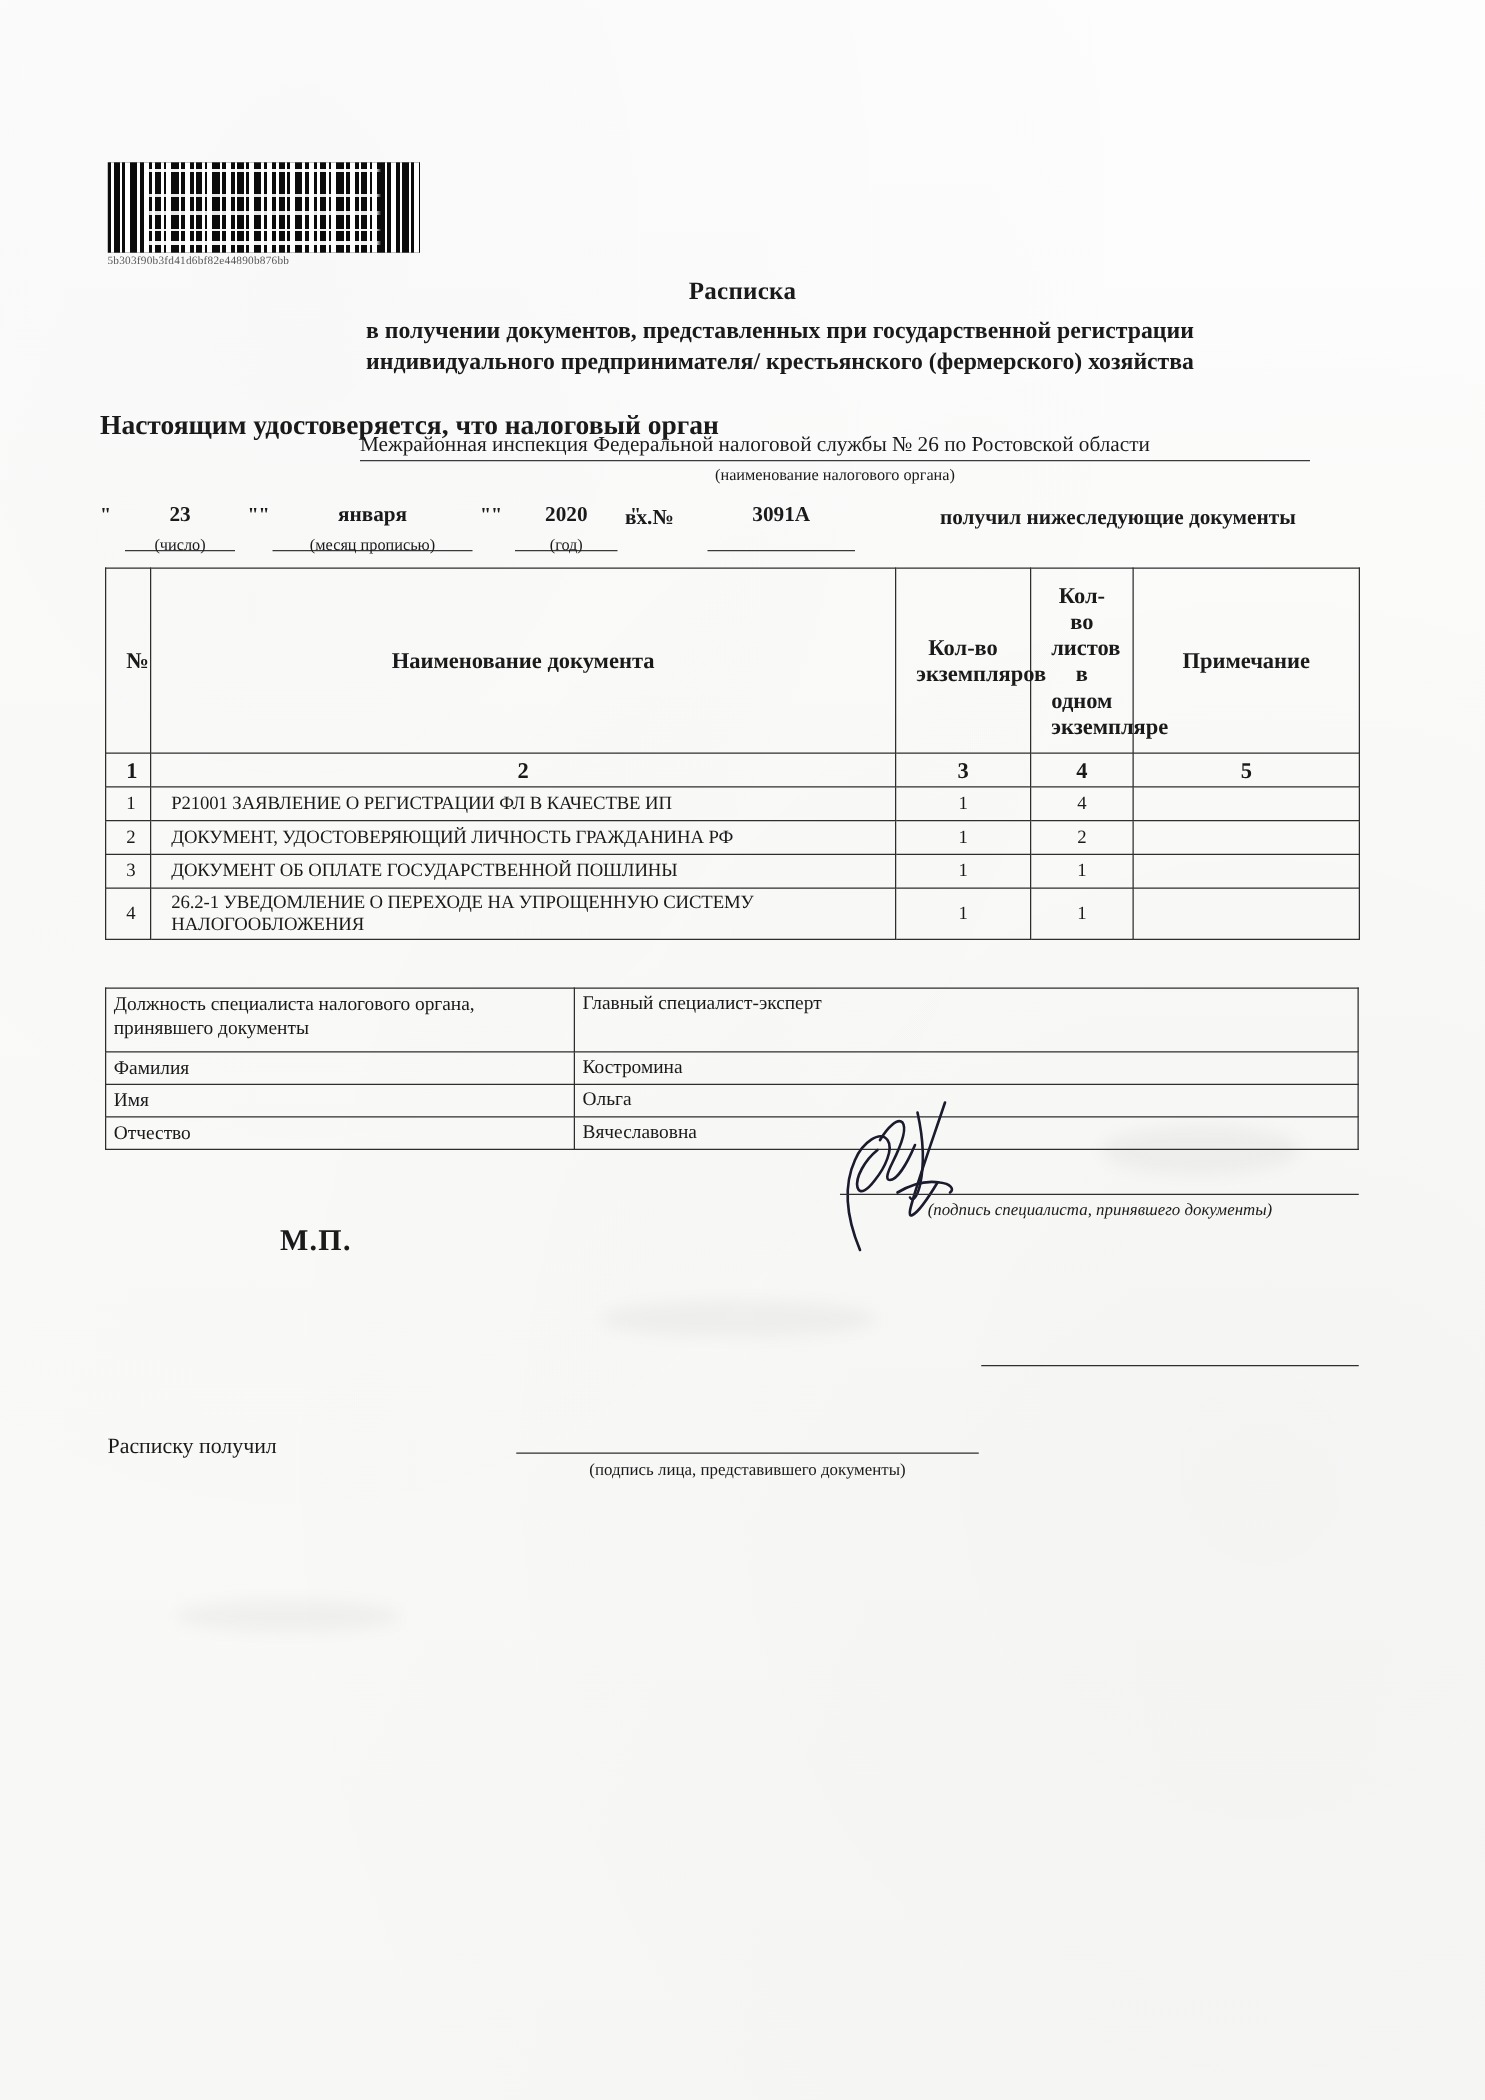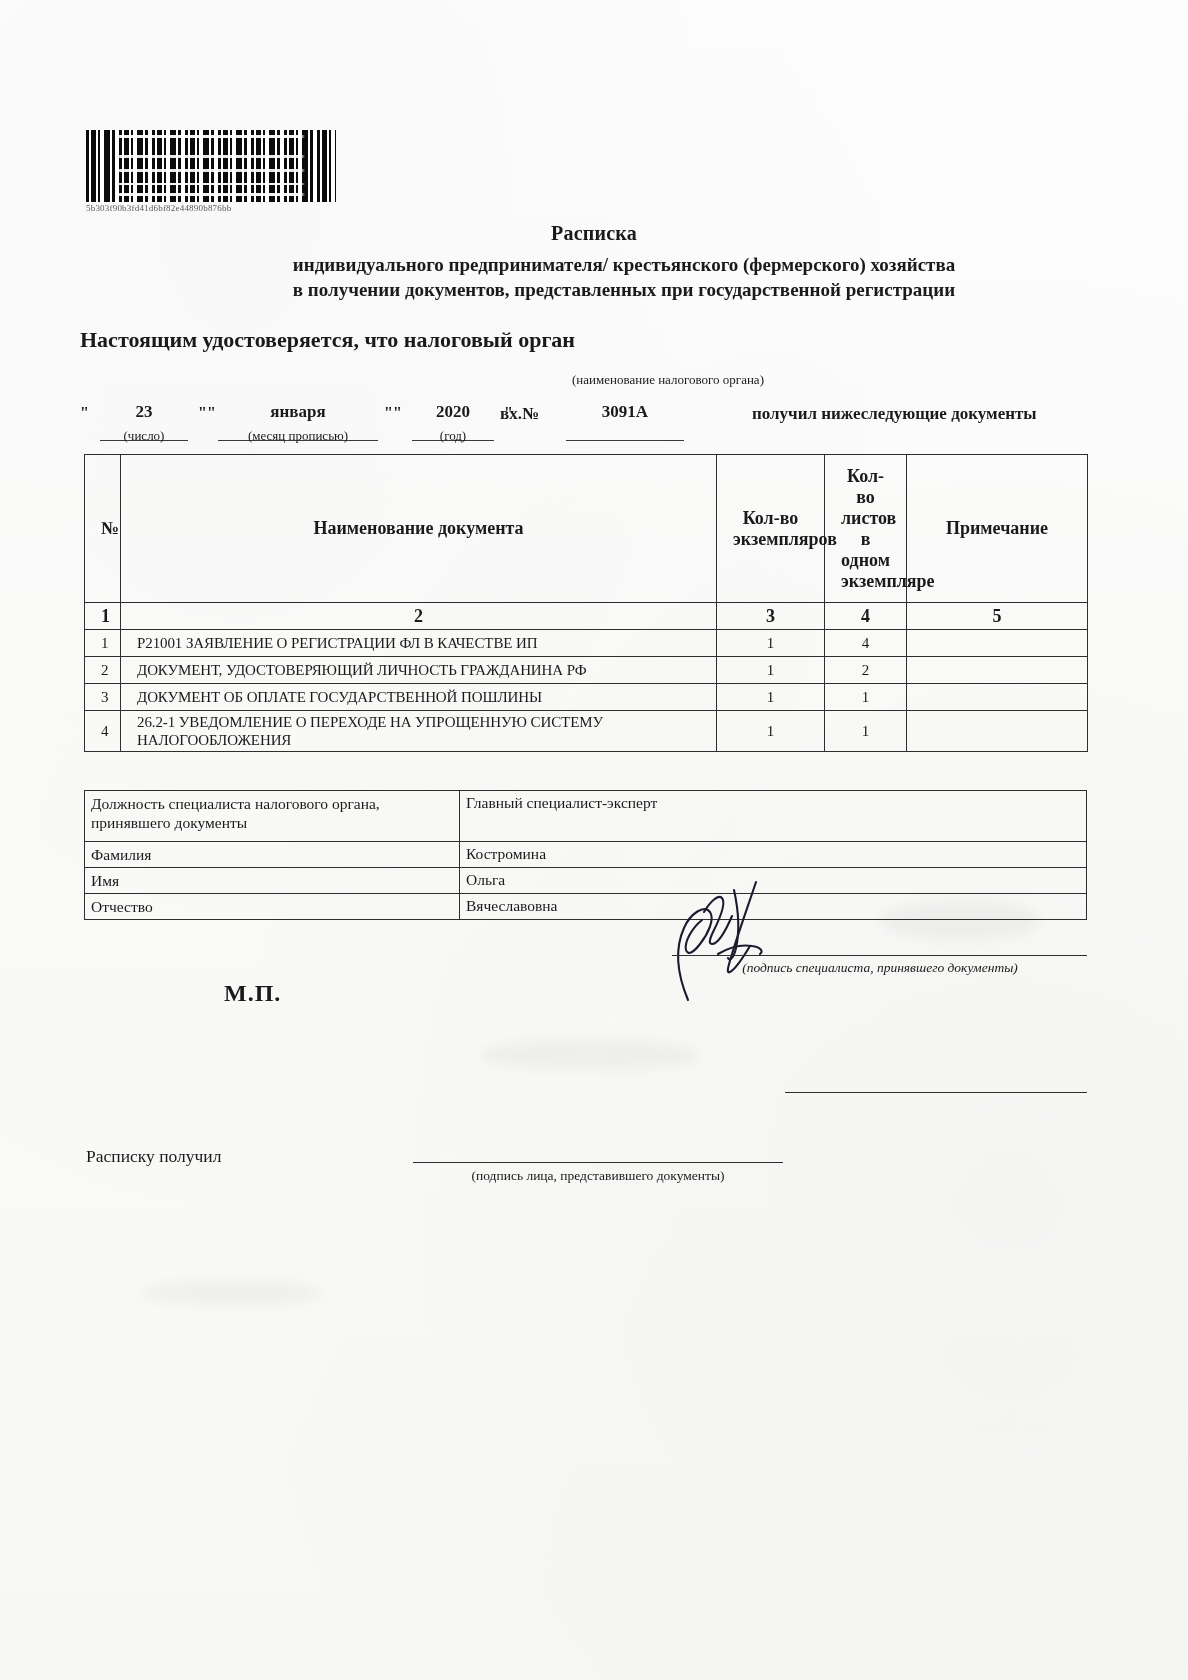--- a/index.html
+++ b/index.html
@@ -300,25 +300,26 @@
   <div class="smudge" style="left:480px; top:1040px; width:220px; height:30px;"></div>
   <div class="smudge" style="left:140px; top:1280px; width:180px; height:26px;"></div>
 
   <div class="barcode-wrap">
     <div class="barcode"></div>
     <div class="barcode-text">5b303f90b3fd41d6bf82e44890b876bb</div>
   </div>
 
   <div class="title-main">Расписка</div>
   <div class="title-sub">
+    <div>в получении документов, представленных при государственной регистрации</div>
     <div>индивидуального предпринимателя/ крестьянского (фермерского) хозяйства</div>
-    <div>в получении документов, представленных при государственной регистрации</div>
   </div>
 
   <div class="certify-line">Настоящим удостоверяется, что налоговый орган</div>
+  <div class="authority">Межрайонная инспекция Федеральной налоговой службы № 26 по Ростовской области</div>
   <div class="authority-caption">(наименование налогового органа)</div>
 
   <div class="date-row">
     <span class="dq" style="left:0px; top:4px;">"</span>
     <span class="dfield" style="left:20px; top:2px; width:88px;">23</span>
     <span class="dq" style="left:118px; top:4px;">""</span>
     <span class="dfield" style="left:138px; top:2px; width:160px;">января</span>
     <span class="dq" style="left:304px; top:4px;">""</span>
     <span class="dfield" style="left:332px; top:2px; width:82px;">2020</span>
     <span class="dq" style="left:424px; top:4px;">"</span>

